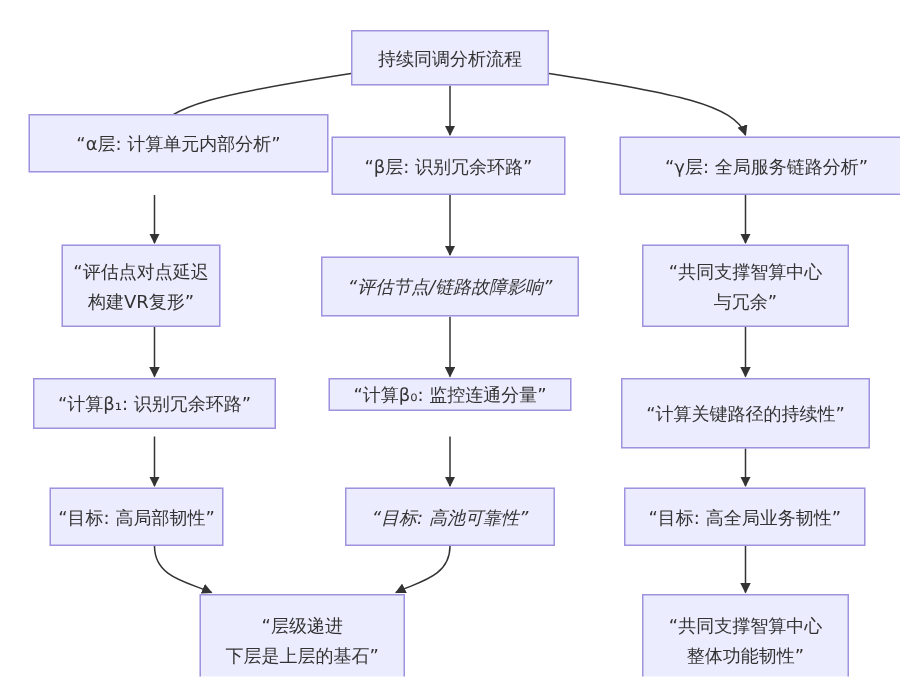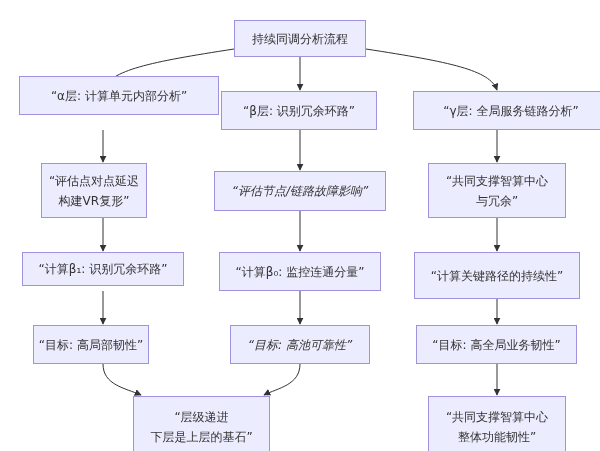--- a/index.html
+++ b/index.html
@@ -49,21 +49,21 @@
 <div class="node" style="left:221px;top:91px;width:156px;height:39px;"><span>“β层: 识别冗余环路”</span></div>
 <div class="node" style="left:413px;top:91px;width:196px;height:39px;"><span>“γ层: 全局服务链路分析”</span></div>
 
 <div class="node" style="left:41px;top:163px;width:106px;height:55px;"><span>“评估点对点延迟
 构建VR复形”</span></div>
 <div class="node" style="left:214px;top:171px;width:172px;height:40px;font-style:italic;"><span>“评估节点/链路故障影响”</span></div>
 <div class="node" style="left:428px;top:163px;width:138px;height:55px;"><span>“共同支撑智算中心
 与冗余”</span></div>
 
 <div class="node" style="left:22px;top:252px;width:162px;height:34px;"><span>“计算β₁: 识别冗余环路”</span></div>
-<div class="node" style="left:219px;top:252px;width:162px;height:39px;"><span>“计算β₀: 监控连通分量”</span></div>
+<div class="node" style="left:219px;top:252px;width:162px;height:22px;"><span>“计算β₀: 监控连通分量”</span></div>
 <div class="node" style="left:414px;top:252px;width:166px;height:47px;"><span>“计算关键路径的持续性”</span></div>
 
 <div class="node" style="left:33px;top:325px;width:116px;height:39px;"><span>“目标: 高局部韧性”</span></div>
 <div class="node" style="left:230px;top:325px;width:140px;height:39px;font-style:italic;"><span>“目标: 高池可靠性”</span></div>
 <div class="node" style="left:416px;top:325px;width:161px;height:39px;"><span>“目标: 高全局业务韧性”</span></div>
 
 <div class="node" style="left:133px;top:396px;width:137px;height:62px;"><span>“层级递进
 下层是上层的基石”</span></div>
 <div class="node" style="left:428px;top:396px;width:138px;height:62px;"><span>“共同支撑智算中心
 整体功能韧性”</span></div>

